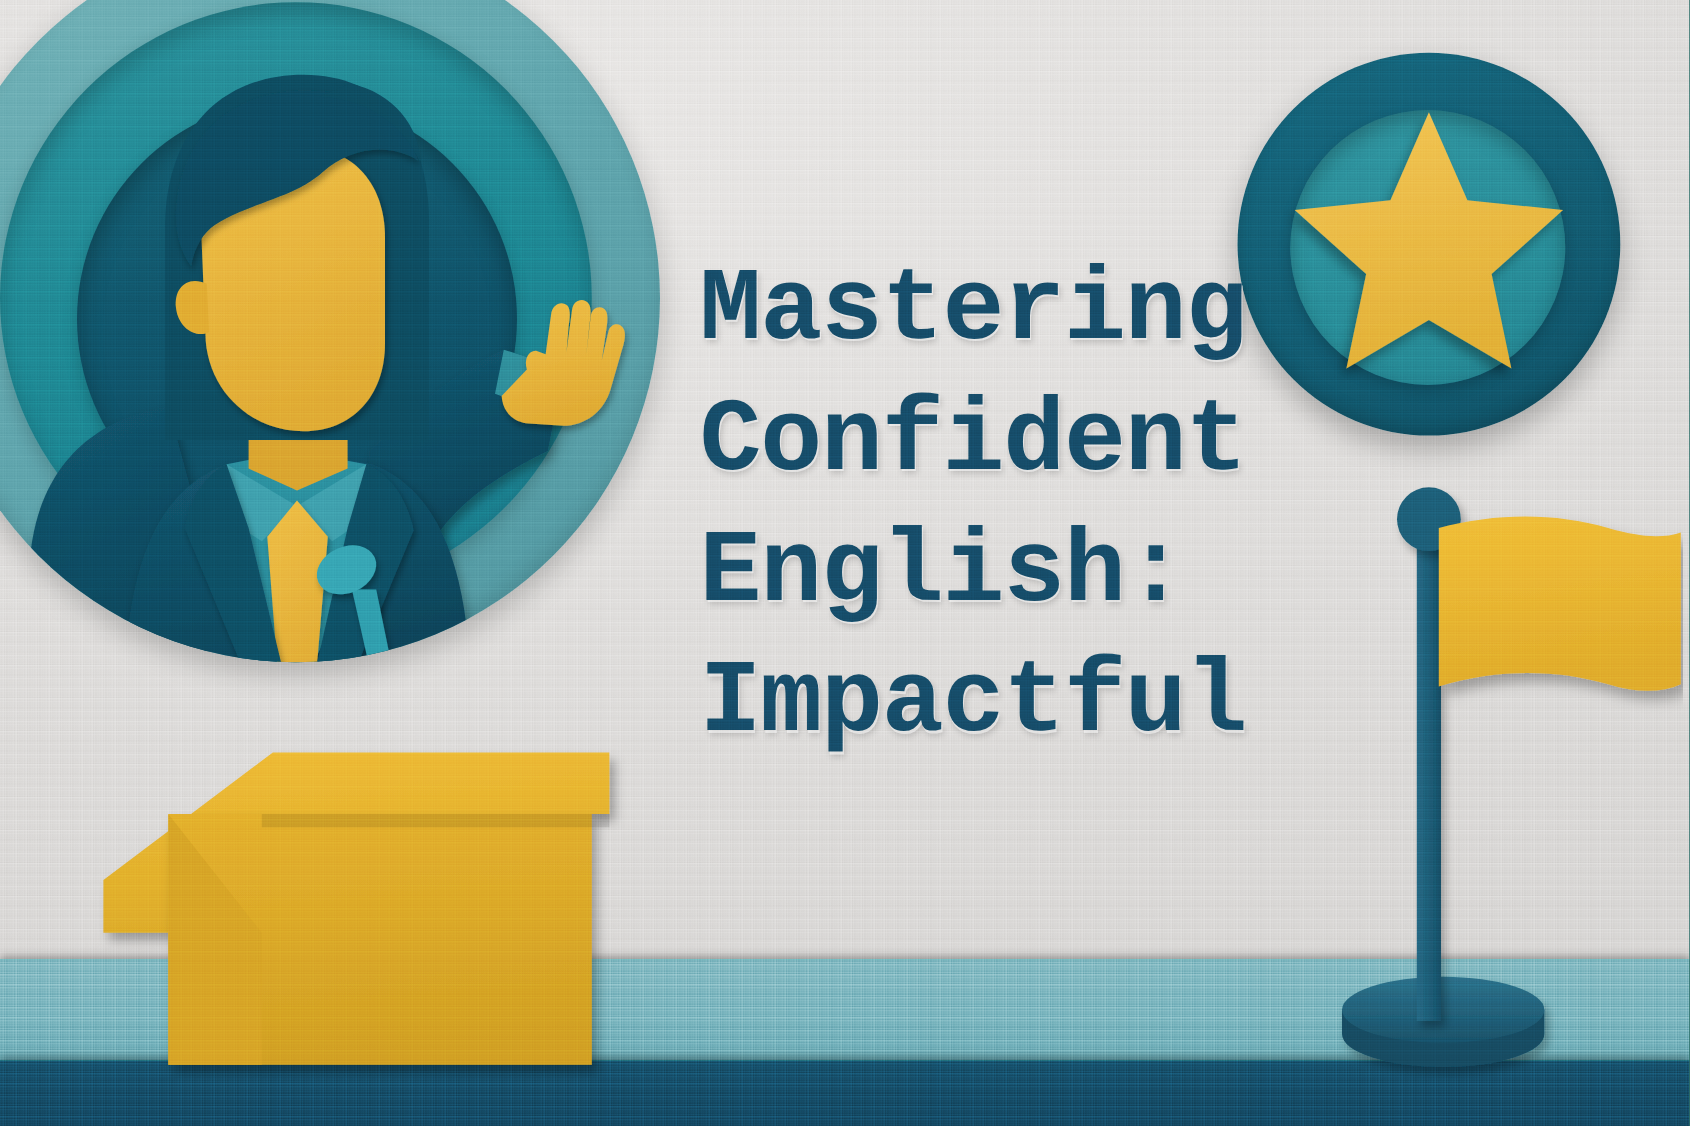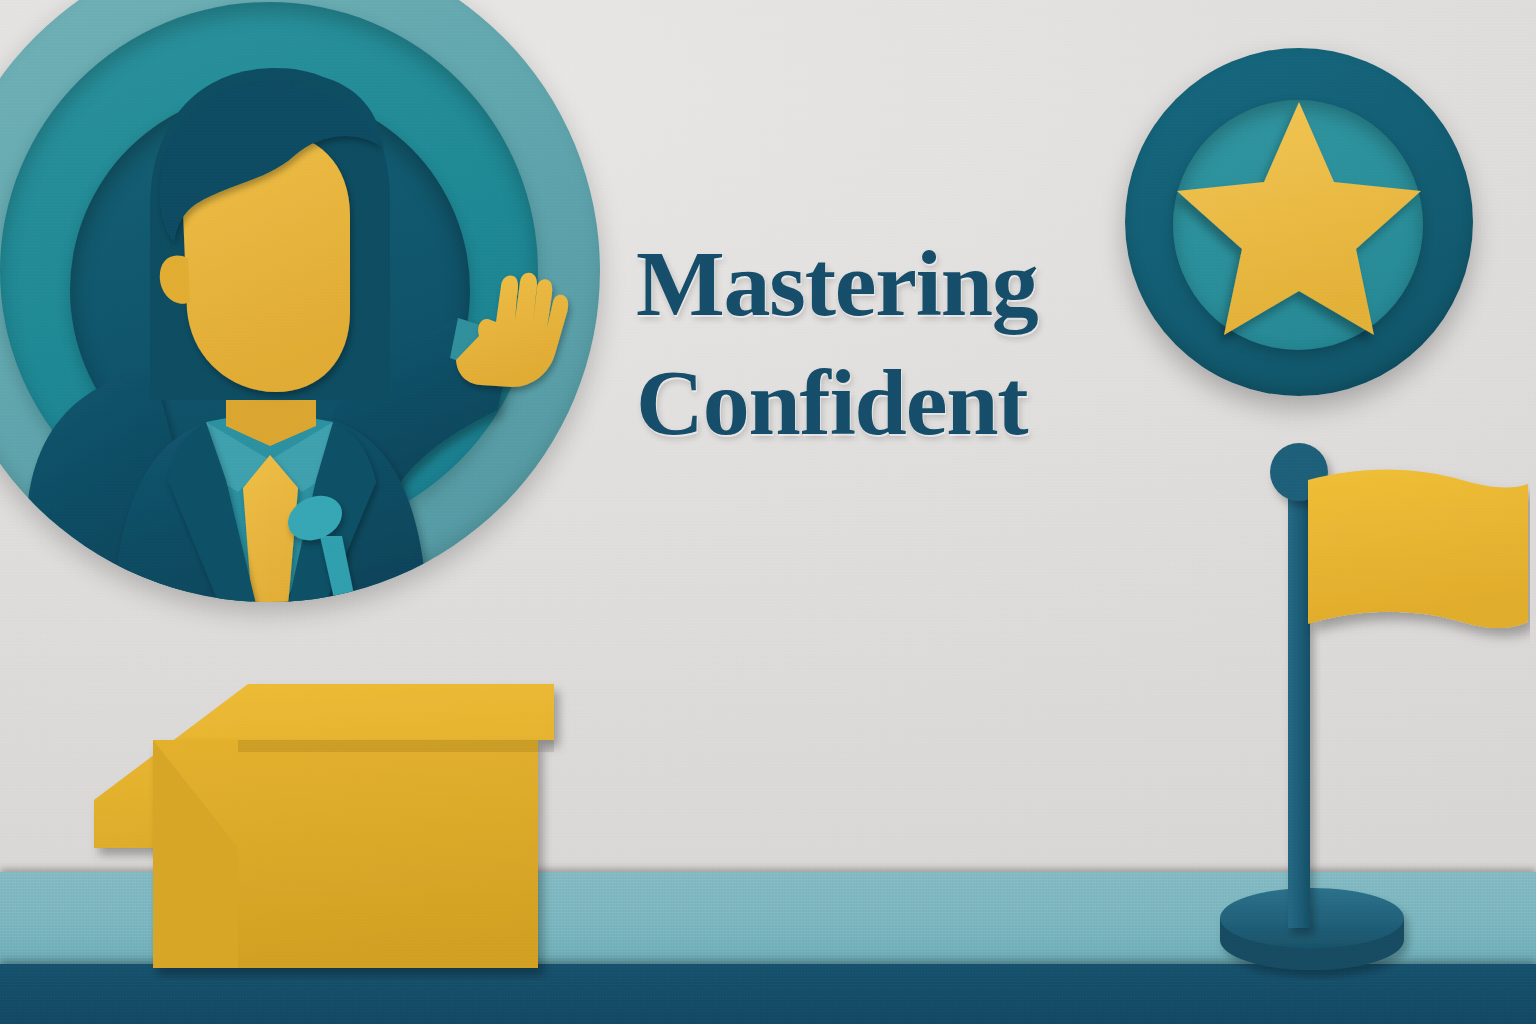--- a/index.html
+++ b/index.html
@@ -5,21 +5,21 @@
   html, body {
     margin: 0;
     padding: 0;
     background: #2a2a2a;
   }
   #stage {
     position: relative;
     width: 1536px;
     height: 1024px;
     overflow: hidden;
-    font-family: Liberation Serif, serif;
+    font-family: Liberation Mono, monospace;
     background: #14b8a6;
   }
 
   
   .wall {
     position: absolute;
     left: 0; top: 0;
     width: 1536px; height: 872px;
     background:
       radial-gradient(120% 100% at 30% 10%, #e5e3e1 0%, #dad8d6 55%, #d2d0ce 100%);
@@ -279,16 +279,18 @@
     <rect x="63" y="100" width="385" height="228" fill="url(#podbody)" filter="url(#pds)"></rect>
 
     <path d="M63 100 L63 328 L148 328 L148 208 Z" fill="#d6a225"></path>
 
     <path d="M148 100 L464 100 L464 112 L148 112 Z" fill="rgba(0,0,0,.10)"></path>
   </svg>
 
   <div class="title">
     <span class="line">Mastering</span>
     <span class="line">Confident</span>
+    <span class="line">English:</span>
+    <span class="line">Impactful</span>
   </div>
 
   <div class="texture-ov"></div>
 </div>
 
 </body></html>

